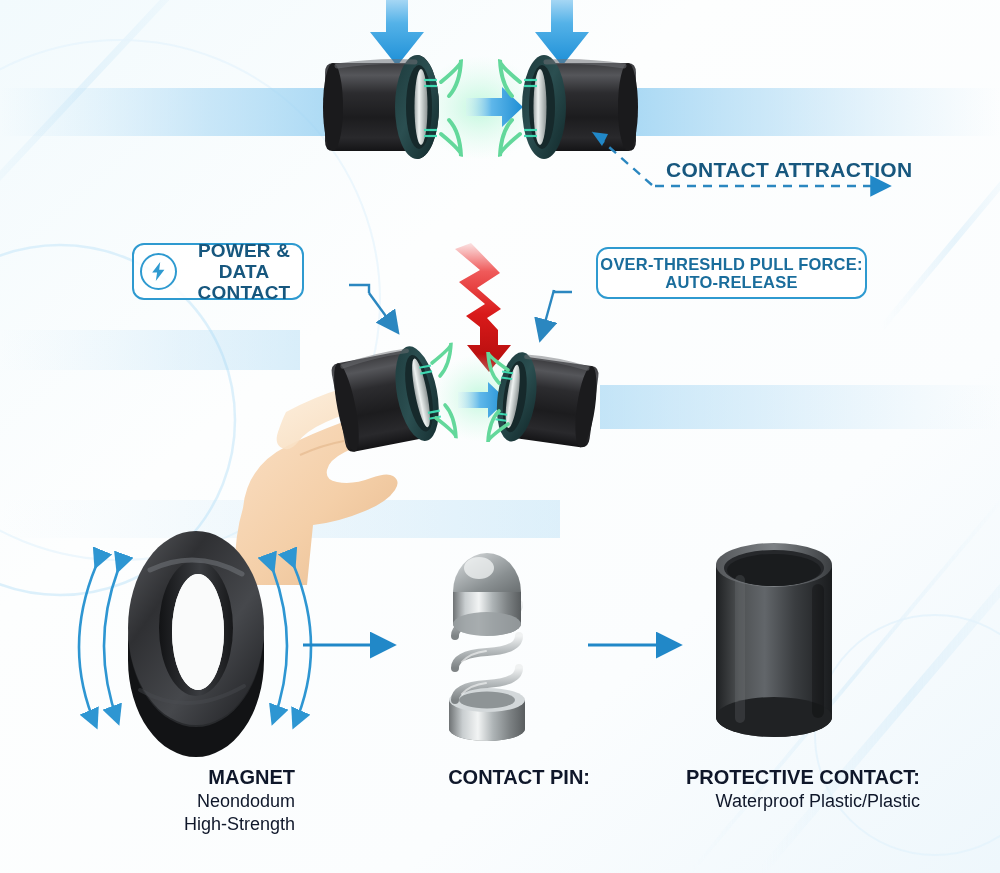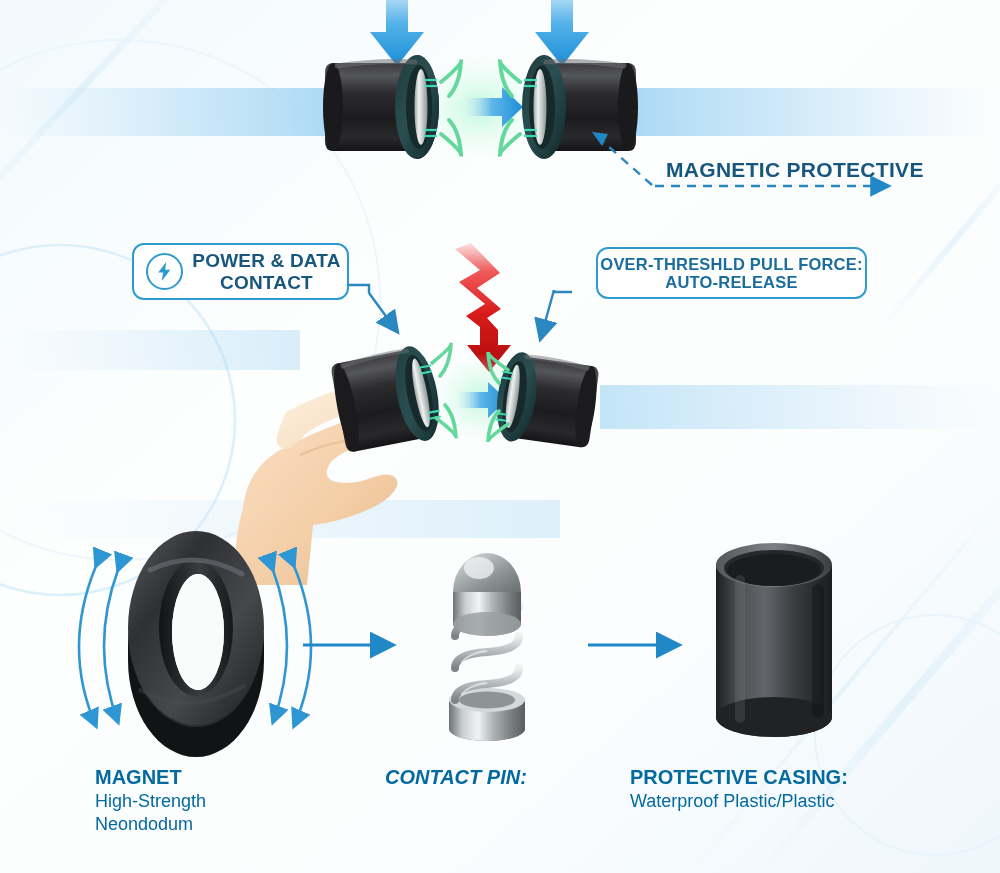--- a/index.html
+++ b/index.html
@@ -21,48 +21,48 @@
     box-sizing:border-box;
     display:flex;align-items:center;justify-content:center;
     color:#17577e;
   }
   .callout .ctext{
     text-align:center;
     font-weight:bold;
     line-height:1.12;
     letter-spacing:.2px;
   }
-  #callout-power{ left:132px; top:243px; width:217px; height:57px; padding-left:6px;align-items:center; }
+  #callout-power{ left:132px; top:243px; width:172px; height:57px; padding-left:6px;align-items:center; }
   #callout-power .ctext{ font-size:19px; color:#17577e; }
   #callout-release{ left:596px; top:247px; width:271px; height:52px;align-items:center; }
   #callout-release .ctext{ font-size:16.5px; color:#1a6d9c; }
 
   .bolt-badge{
     width:33px;height:33px;border-radius:50%;
     border:2px solid #2e9ad0;
     display:flex;align-items:center;justify-content:center;
     margin-right:9px;flex:0 0 auto;
   }
 
   
   #magnetic-attraction-label{
     position:absolute;left:666px;top:158px;
     font-size:21px;font-weight:bold;color:#17577e;
     letter-spacing:.3px;white-space:nowrap;
   }
 
   
   .comp-label{
-    position:absolute;text-align:left;color:#0369a1;
+    position:absolute;text-align:right;color:#0f172a;
     line-height:1.25;
   }
   .comp-label .title{ font-size:20px;font-weight:bold;display:block; }
   .comp-label .sub{ font-size:18px;font-weight:normal;display:block; }
   #label-magnet{ left:95px; top:765px; width:200px; }
-  #label-pin{ left:385px; top:765px; width:205px;font-style:italic; }
+  #label-pin{ left:385px; top:765px; width:205px; }
   #label-casing{ left:630px; top:765px; width:290px; }
 </style>
 </head>
 <body>
 
 <div class="stage">
 
   <svg class="bg-svg" viewBox="0 0 1000 873">
     <defs>
       <linearGradient id="bgGrad" x1="0" y1="0" x2="1" y2="1">
@@ -411,21 +411,21 @@
       <path d="M716,565 v152 a58,20 0 0 0 116,0 v-152 z" fill="url(#caseBody)"></path>
       <ellipse cx="774" cy="717" rx="58" ry="20" fill="#202224"></ellipse>
       <ellipse cx="774" cy="565" rx="58" ry="22" fill="url(#caseRim)"></ellipse>
       <ellipse cx="774" cy="568" rx="50" ry="18" fill="#26282b"></ellipse>
       <ellipse cx="774" cy="570" rx="47" ry="16" fill="#1a1c1e"></ellipse>
       <path d="M740,580 v138" stroke="#7b7f83" stroke-width="10" opacity=".22" stroke-linecap="round"></path>
       <path d="M818,590 v122" stroke="#000000" stroke-width="12" opacity=".25" stroke-linecap="round"></path>
     </g>
   </svg>
 
-  <div id="magnetic-attraction-label">MAGNETIC PROTECTIVE</div>
+  <div id="magnetic-attraction-label">CONTACT ATTRACTION</div>
 
   <div class="callout" id="callout-power">
     <span class="bolt-badge">
       <svg width="15" height="19" viewBox="0 0 15 19" aria-hidden="true">
         <path d="M9.2,0 L1.2,10.6 H6.1 L4.8,19 L13.4,7.7 H8.2 Z" fill="#2e9ad0"></path>
       </svg>
     </span>
     <span class="ctext">
       <span>POWER &amp; DATA</span><br>
       <span>CONTACT</span>
@@ -434,26 +434,26 @@
 
   <div class="callout" id="callout-release">
     <span class="ctext">
       <span>OVER-THRESHLD PULL FORCE:</span><br>
       <span>AUTO-RELEASE</span>
     </span>
   </div>
 
   <div class="comp-label" id="label-magnet">
     <span class="title">MAGNET</span>
+    <span class="sub">Neondodum</span>
     <span class="sub">High-Strength</span>
-    <span class="sub">Neondodum</span>
   </div>
 
   <div class="comp-label" id="label-pin">
     <span class="title">CONTACT PIN:</span>
   </div>
 
   <div class="comp-label" id="label-casing">
-    <span class="title">PROTECTIVE CASING:</span>
+    <span class="title">PROTECTIVE CONTACT:</span>
     <span class="sub">Waterproof Plastic/Plastic</span>
   </div>
 
 </div>
 
 </body></html>

